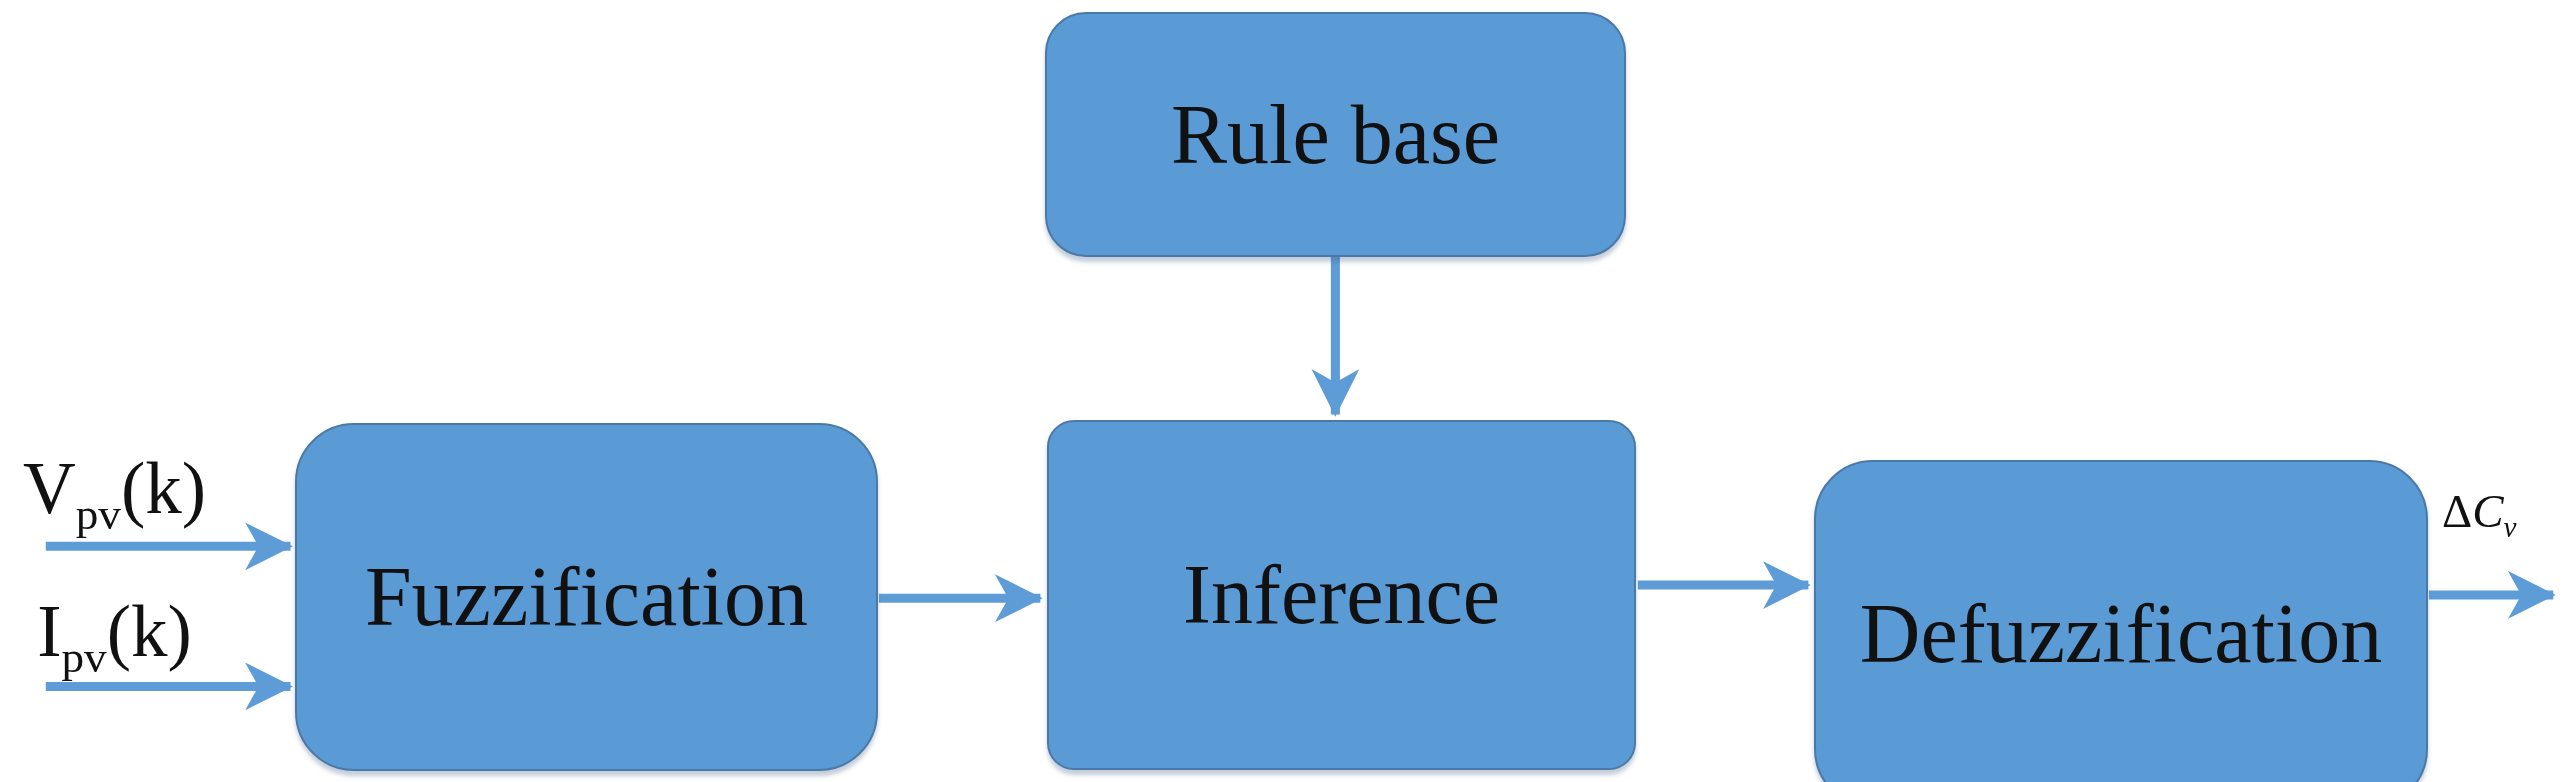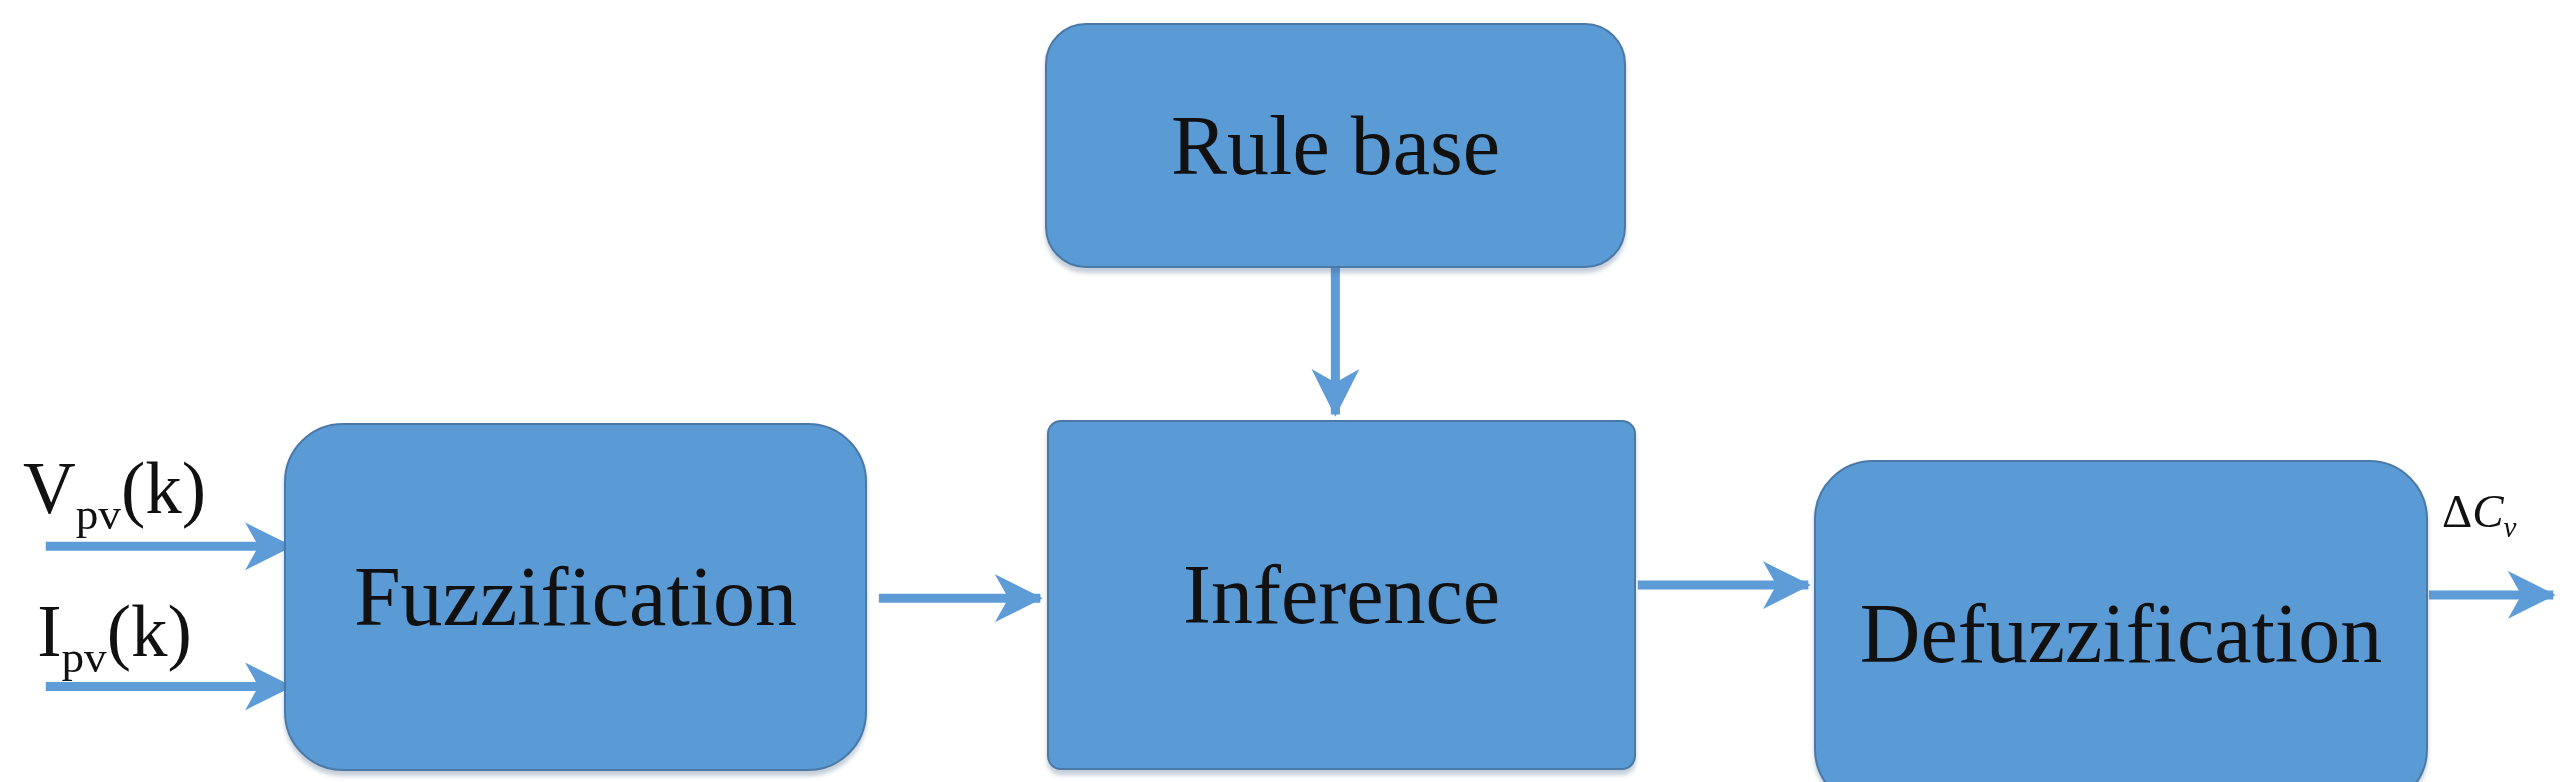--- a/index.html
+++ b/index.html
@@ -26,23 +26,23 @@
     border: 2.5px solid var(--box-border);
     display: flex;
     align-items: center;
     justify-content: center;
     font-size: 84px;
     line-height: 1;
     color: var(--text);
     box-shadow: 0 4.1px 4.1px rgba(60, 90, 130, 0.30);
     white-space: nowrap;
   }
-  #rule-base        { left: 1045px; top: 23px;  width: 581px; height: 245px; border-radius: 41px; }
-  #fuzzification    { left: 284px;  top: 423px; width: 583px; height: 348px; border-radius: 59px; }
-  #inference        { left: 1047px; top: 420px; width: 589px; height: 350px; border-radius: 14px; }
+  #rule-base        { left: 1045px; top: 12px;  width: 581px; height: 245px; border-radius: 41px; }
+  #fuzzification    { left: 295px;  top: 423px; width: 583px; height: 348px; border-radius: 59px; }
+  #inference        { left: 1047px; top: 420px; width: 589px; height: 350px; border-radius: 27px; }
   #defuzzification  { left: 1814px; top: 423px; width: 614px; height: 348px; border-radius: 59px; margin-top: 37px; }
 
   .arrow-layer { position: absolute; left: 0; top: 0; width: 2576px; height: 782px; }
   .arrow-layer line { stroke: var(--arrow); stroke-width: 11; }
   .arrow-layer marker path { fill: var(--arrow); }
 
   .io-label {
     position: absolute;
     font-size: 73px;
     line-height: 1;

